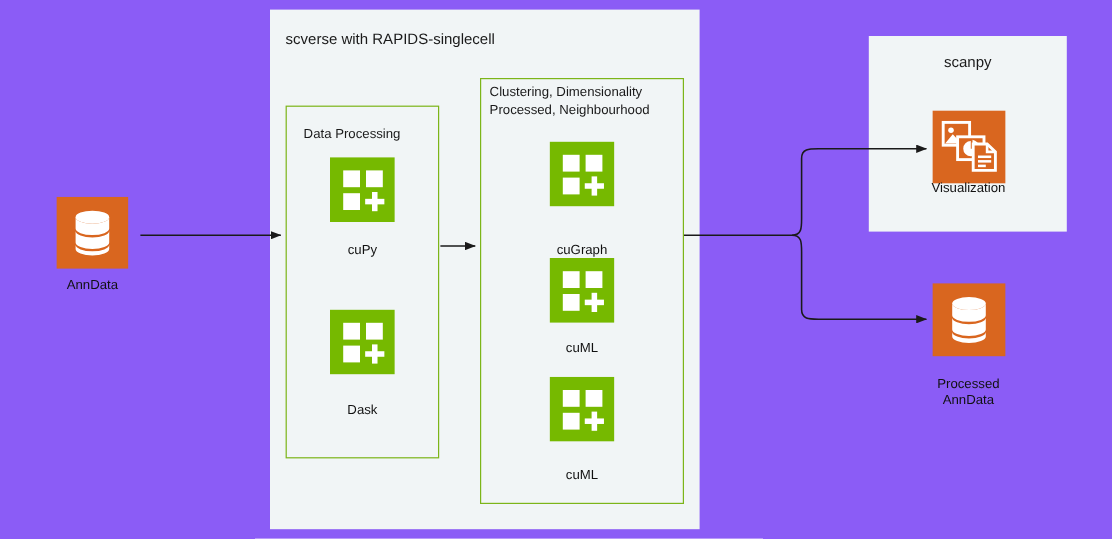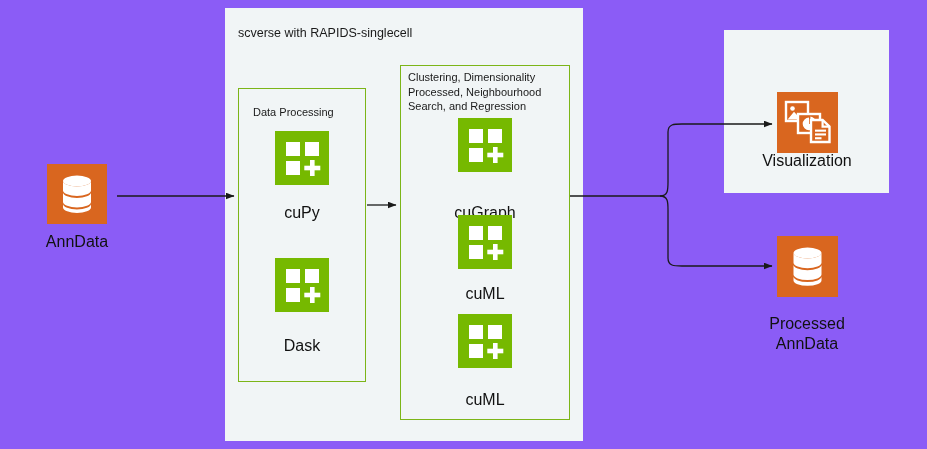--- a/index.html
+++ b/index.html
@@ -47,21 +47,21 @@
   }
   .node-icon {
     position: absolute;
     left: 0;
     top: 0;
   }
   .node-label {
     position: absolute;
     width: 160px;
     text-align: center;
-    font-size: 16px;
+    font-size: 11px;
     color: #111111;
     line-height: 1.25;
     white-space: pre-line;
   }
   svg.wire {
     position: absolute;
     left: 0;
     top: 0;
     width: 927px;
     height: 449px;
@@ -71,29 +71,29 @@
 </style>
 </head>
 <body>
 
 <div id="canvas">
 
   <div class="panel" style="left:225px; top:8px; width:358px; height:433px;"></div>
   <div class="panel-title" style="left:238px; top:25px;">scverse with RAPIDS-singlecell</div>
 
   <div class="panel" style="left:724px; top:30px; width:165px; height:163px;"></div>
+  <div class="panel-title" style="left:724px; top:44px; width:165px; text-align:center;">scanpy</div>
 
   <div class="greenbox" style="left:238px; top:88px; width:128px; height:294px;"></div>
   <div class="box-caption" style="left:253px; top:105px;">Data Processing</div>
 
   <div class="greenbox" style="left:400px; top:65px; width:170px; height:355px;"></div>
   <div class="box-caption" style="left:408px; top:70px; width:156px;">
     <div>Clustering, Dimensionality</div>
     <div>Processed, Neighbourhood</div>
-    <div>Search, and Regression</div>
   </div>
 
   <svg class="wire" viewBox="0 0 927 449">
     <defs>
       <marker id="arrowhead" markerWidth="9" markerHeight="7" refX="8.5" refY="3.5" orient="auto" markerUnits="userSpaceOnUse">
         <path d="M0,0 L9,3.5 L0,7 Z" fill="#1a1a1a"></path>
       </marker>
     </defs>
 
     <path d="M117,196 L234,196" stroke="#1a1a1a" stroke-width="1.3" fill="none" marker-end="url(#arrowhead)"></path>

